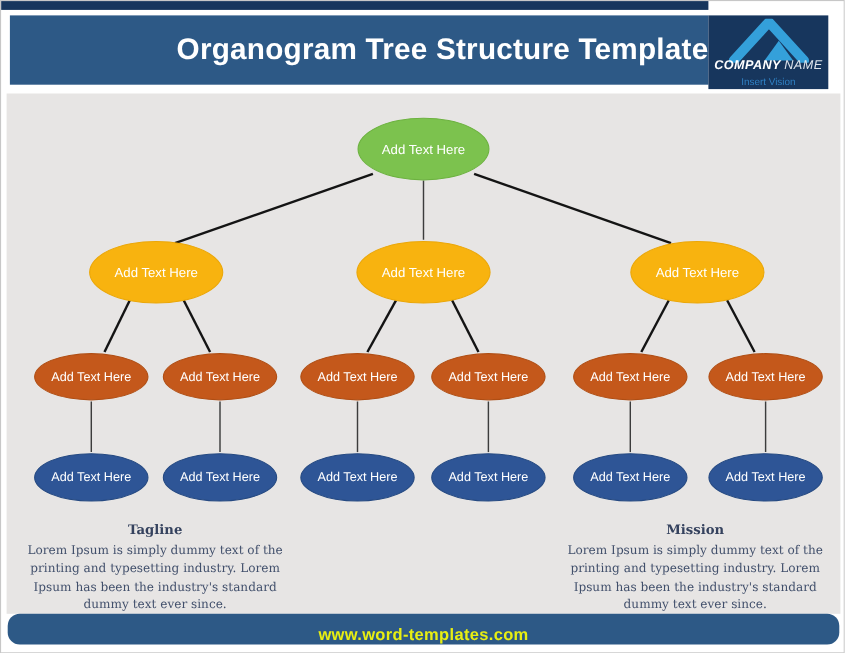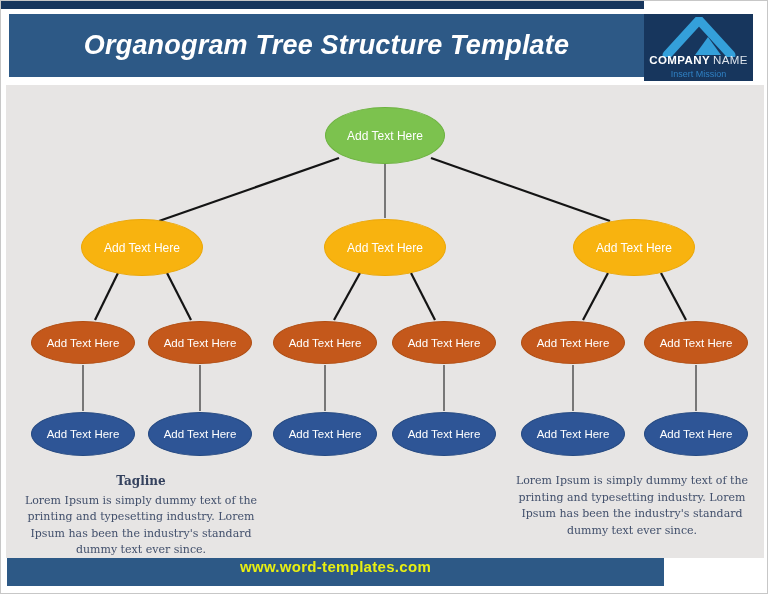--- a/index.html
+++ b/index.html
@@ -4,72 +4,72 @@
 <style>
   html,body{margin:0;padding:0;background:#f2f2f2;}
   .page{
     position:relative;width:768px;height:594px;background:#ffffff;
     border:1px solid #c7c7c7;box-sizing:border-box;overflow:hidden;
     font-family:"Liberation Sans",sans-serif;
   }
   .top-strip{position:absolute;left:0;top:0;width:643px;height:8px;background:#17365d;}
   .title-band{
     position:absolute;left:8px;top:13px;width:635px;height:63px;background:#2d5986;
-    display:flex;align-items:center;justify-content:center;font-style:italic;
+    display:flex;align-items:center;justify-content:flex-end;
   }
   .page-title{color:#ffffff;font-size:27px;font-weight:bold;letter-spacing:.2px;white-space:nowrap;}
   .logo-block{
     position:absolute;left:643px;top:13px;width:109px;height:67px;background:#17365d;
     text-align:center;
   }
   .logo-mark{display:block;margin:3px auto 0 auto;}
-  .company-name{color:#ffffff;font-size:11.5px;letter-spacing:.4px;line-height:11px;margin-top:-2px;}
+  .company-name{color:#ffffff;font-size:11.5px;letter-spacing:.4px;line-height:11px;margin-top:-2px;font-style:italic;}
   .company-name .bold{font-weight:bold;}
   .company-name .rest{font-weight:normal;color:#dde4ec;margin-left:3px;}
   .logo-tagline{color:#2f80c3;font-size:9px;margin-top:3px;}
   .body-bg{position:absolute;left:5px;top:84px;width:758px;height:473px;background:#e7e5e4;}
   .edges{position:absolute;left:0;top:0;pointer-events:none;}
   .node{
     position:absolute;border-radius:50%;display:flex;align-items:center;justify-content:center;
     color:#ffffff;font-weight:normal;font-size:12px;box-sizing:border-box;text-align:center;
   }
   .node.green {background:#7cc24e;border:1px solid #6db240;}
   .node.yellow{background:#f8b30f;border:1px solid #eba708;}
   .node.orange{background:#c4581b;border:1px solid #b04e14;}
   .node.blue  {background:#2e5596;border:1.5px solid #264a82;}
   .node.small{font-size:11.5px;}
   .section{
     position:absolute;text-align:center;color:#414f6b;
     font-family:"DejaVu Serif",serif;font-size:11px;line-height:16.5px;
   }
   .section .heading{font-weight:bold;font-size:12px;color:#35425e;margin-bottom:3px;}
   .footer-bar{
-    position:absolute;left:6px;top:557px;width:657px;height:28px;background:#2d5986;
-    display:flex;align-items:flex-start;justify-content:center;
+    position:absolute;left:6px;top:557px;width:756px;height:28px;background:#2d5986;
+    display:flex;align-items:flex-end;justify-content:center;border-radius:11px;
   }
   .footer-link{color:#e8ef12;font-size:15px;font-weight:bold;letter-spacing:.3px;text-decoration:none;}
 </style>
 </head>
 <body>
 
 <div class="page">
 
   <div class="top-strip"></div>
 
   <div class="title-band">
     <div class="page-title">Organogram Tree Structure Template</div>
   </div>
 
   <div class="logo-block">
     <svg class="logo-mark" width="84" height="40" viewBox="0 0 84 40">
       <path d="M10 38 L42 3 L74 38" fill="none" stroke="#34a0da" stroke-width="9" stroke-linecap="round" stroke-linejoin="round"></path>
       <polygon points="51,20 64,38 38,38" fill="#34a0da"></polygon>
     </svg>
     <div class="company-name"><span class="bold">COMPANY</span><span class="rest">NAME</span></div>
-    <div class="logo-tagline">Insert Mission</div>
+    <div class="logo-tagline">Insert Vision</div>
   </div>
 
   <div class="body-bg"></div>
 
   <svg class="edges" width="768" height="594" viewBox="0 0 768 594">
 
     <line x1="338" y1="157" x2="158" y2="220" stroke="#141414" stroke-width="2.2"></line>
     <line x1="384" y1="163" x2="384" y2="217" stroke="#3c3c3c" stroke-width="1.3"></line>
     <line x1="430" y1="157" x2="609" y2="220" stroke="#141414" stroke-width="2.2"></line>
 
@@ -107,20 +107,21 @@
   <div class="node blue small" style="left:391px;top:411px;width:104px;height:44px">Add Text Here</div>
   <div class="node blue small" style="left:520px;top:411px;width:104px;height:44px">Add Text Here</div>
   <div class="node blue small" style="left:643px;top:411px;width:104px;height:44px">Add Text Here</div>
 
   <div class="section" style="left:20px;top:472px;width:240px">
     <div class="heading">Tagline</div>
     <div class="body-text">Lorem Ipsum is simply dummy text of the printing and typesetting industry. Lorem Ipsum has been the industry's standard dummy text ever since.</div>
   </div>
 
   <div class="section" style="left:511px;top:472px;width:240px">
+    <div class="heading">Mission</div>
     <div class="body-text">Lorem Ipsum is simply dummy text of the printing and typesetting industry. Lorem Ipsum has been the industry's standard dummy text ever since.</div>
   </div>
 
   <div class="footer-bar">
     <a class="footer-link" href="#">www.word-templates.com</a>
   </div>
 
 </div>
 
 </body></html>

